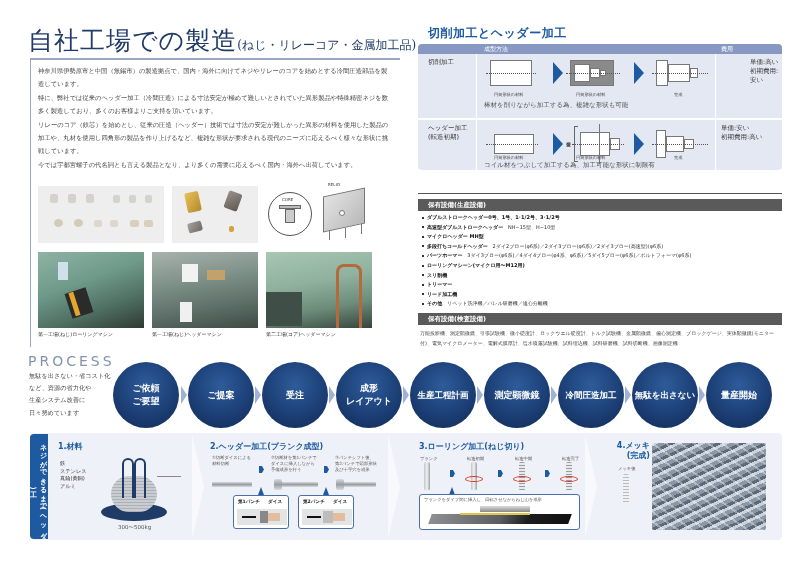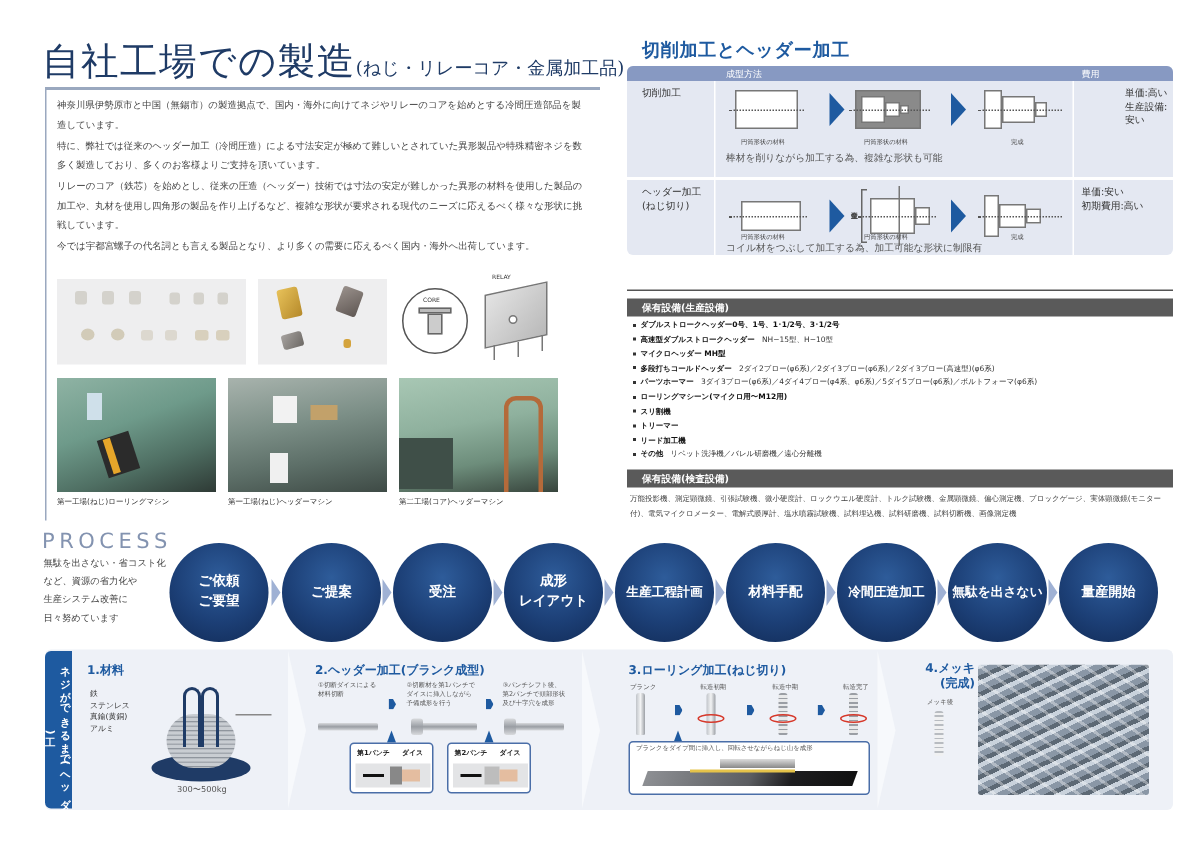--- a/index.html
+++ b/index.html
@@ -149,21 +149,21 @@
   </div>
   <div class="cmp-vsep" style="left:58px;"></div>
   <div class="cmp-vsep" style="left:297px;"></div>
   <div class="cmp-hsep"></div>
 
   <div class="cmp-label" style="top:14px;">
     <div>切削加工</div>
   </div>
   <div class="cmp-cost" style="top:14px;margin-left:29px;">
     <div>単価:高い</div>
-    <div>生産設備:安い</div>
+    <div>初期費用:安い</div>
   </div>
 
   <div class="box" style="left:72px;top:16px;width:42px;height:26px;"></div>
   <div class="dline" style="left:68px;top:29px;width:50px;"></div>
   <div class="arrow-blue" style="left:135px;top:18px;border-top:11px solid transparent;border-bottom:11px solid transparent;border-left:10px solid #1e5aa0;"></div>
   <div class="box" style="left:152px;top:16px;width:44px;height:26px;background:#8a8a8a;"></div>
   <div class="box" style="left:156px;top:20px;width:16px;height:18px;"></div>
   <div class="box" style="left:172px;top:24px;width:10px;height:10px;"></div>
   <div class="box" style="left:182px;top:26px;width:6px;height:6px;"></div>
   <div class="dline" style="left:148px;top:29px;width:54px;"></div>
@@ -172,21 +172,21 @@
   <div class="box" style="left:250px;top:20px;width:22px;height:18px;"></div>
   <div class="box" style="left:272px;top:24px;width:8px;height:10px;"></div>
   <div class="dline" style="left:234px;top:29px;width:56px;"></div>
   <span class="cmp-mini" style="left:76px;top:48px;">円筒形状の材料</span>
   <span class="cmp-mini" style="left:158px;top:48px;">円筒形状の材料</span>
   <span class="cmp-mini" style="left:256px;top:48px;">完成</span>
   <span class="cmp-note" style="top:57px;">棒材を削りながら加工する為、複雑な形状も可能</span>
 
   <div class="cmp-label" style="top:80px;">
     <div>ヘッダー加工</div>
-    <div>(ねじ切り)</div>
+    <div>(転造初期)</div>
   </div>
   <div class="cmp-cost" style="top:80px;">
     <div>単価:安い</div>
     <div>初期費用:高い</div>
   </div>
   <div class="box" style="left:76px;top:90px;width:40px;height:20px;"></div>
   <div class="dline" style="left:68px;top:100px;width:52px;"></div>
   <div class="arrow-blue" style="left:135px;top:89px;border-top:11px solid transparent;border-bottom:11px solid transparent;border-left:10px solid #1e5aa0;"></div>
   <span class="cmp-mini" style="left:148px;top:94px;writing-mode:vertical-rl;font-size:4.5px;font-weight:bold;">金型</span>
   <div style="position:absolute;left:156px;top:82px;width:4px;height:36px;border:1px solid #666;border-right:none;"></div>
@@ -259,21 +259,21 @@
   </div>
 <div class="step-arrow" style="left:403px;"></div>
 <div class="step-circle" style="left:410px;font-size:8.5px;">
     <div>
       <div>生産工程計画</div>
     </div>
   </div>
 <div class="step-arrow" style="left:477px;"></div>
 <div class="step-circle" style="left:484px;">
     <div>
-      <div>材料手配</div>
+      <div>測定顕微鏡</div>
     </div>
   </div>
 <div class="step-arrow" style="left:551px;"></div>
 <div class="step-circle" style="left:558px;font-size:8.5px;">
     <div>
       <div>冷間圧造加工</div>
     </div>
   </div>
 <div class="step-arrow" style="left:625px;"></div>
 <div class="step-circle" style="left:632px;font-size:8.5px;">

